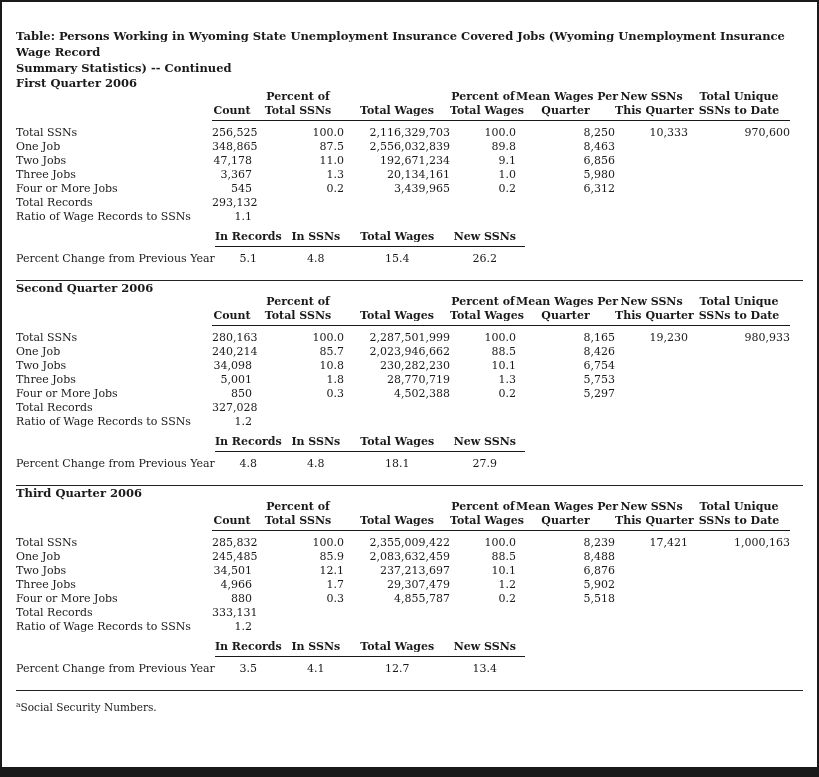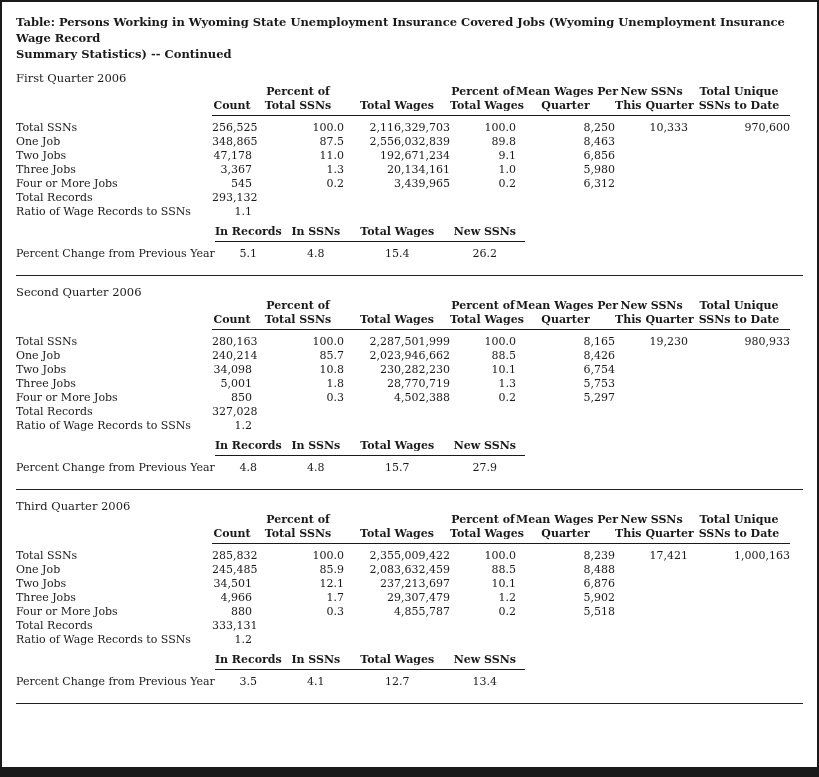--- a/index.html
+++ b/index.html
@@ -9,22 +9,22 @@
     background: #ffffff;
     border: 2px solid #1a1a1a;
     border-bottom-width: 10px;
     padding: 12px 14px 0 14px;
     font-family: "DejaVu Serif", serif;
     font-size: 11px;
     color: #1a1a1a;
     position: relative;
     overflow: hidden;
   }
-  .title { font-weight: bold; font-size: 11.5px; line-height: 16px; margin-top: 0; }
-  .qhead { font-weight: normal; font-size: 11.5px; line-height: 14px; margin: 9px 0 0 0; }
+  .title { font-weight: bold; font-size: 11.5px; line-height: 16px; margin-top: 14px; }
+  .qhead { font-weight: bold; font-size: 11.5px; line-height: 14px; margin: 0 0 0 0; }
   table { border-collapse: collapse; table-layout: fixed; }
   th, td { padding: 0; line-height: 14px; font-size: 11px; white-space: nowrap; overflow: visible; font-weight: normal; }
   thead th { font-weight: bold; }
   .lbl { text-align: left; }
   .num { text-align: right; }
   .ctr { text-align: center; }
   table.main { width: 774px; margin-top: 0; }
   table.main thead tr.l2 th.u { border-bottom: 1.5px solid #1a1a1a; padding-bottom: 2px; }
   table.main tbody tr:first-child td { padding-top: 5px; }
   table.chg { margin-top: 6px; }
@@ -305,21 +305,21 @@
           <th class="ctr u">In SSNs</th>
           <th class="ctr u">Total Wages</th>
           <th class="ctr u">New SSNs</th>
         </tr>
       </thead>
       <tbody>
         <tr>
           <td class="lbl">Percent Change from Previous Year</td>
           <td class="ctr">4.8</td>
           <td class="ctr">4.8</td>
-          <td class="ctr">15.7</td>
+          <td class="ctr">18.1</td>
           <td class="ctr">27.9</td>
         </tr>
       </tbody>
     </table>
     <div class="sep"></div>
   </section>
 
   <section class="quarter">
     <h2 class="qhead">Third Quarter 2006</h2>
     <table class="main">
@@ -451,14 +451,15 @@
           <td class="ctr">3.5</td>
           <td class="ctr">4.1</td>
           <td class="ctr">12.7</td>
           <td class="ctr">13.4</td>
         </tr>
       </tbody>
     </table>
     <div class="sep"></div>
   </section>
 
+  <div class="footnote"><sup>a</sup><span>Social Security Numbers.</span></div>
 
 </div>
 
 </body></html>

